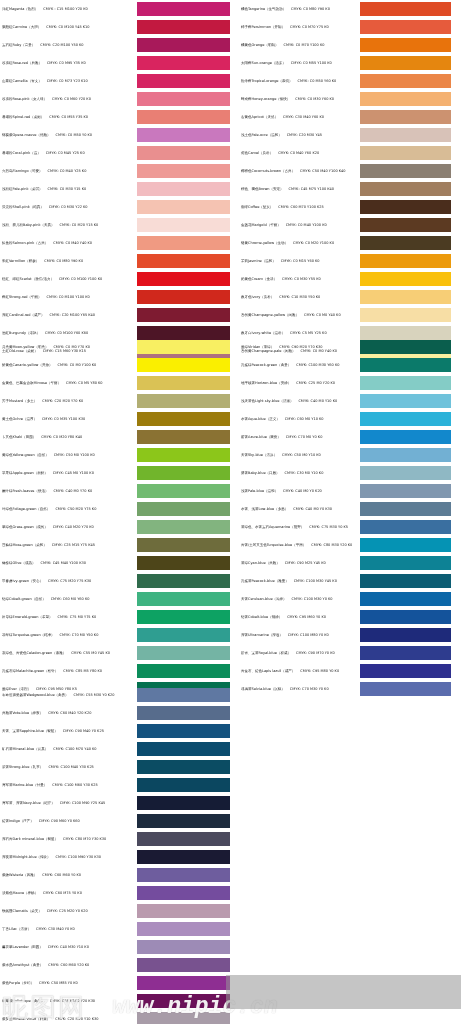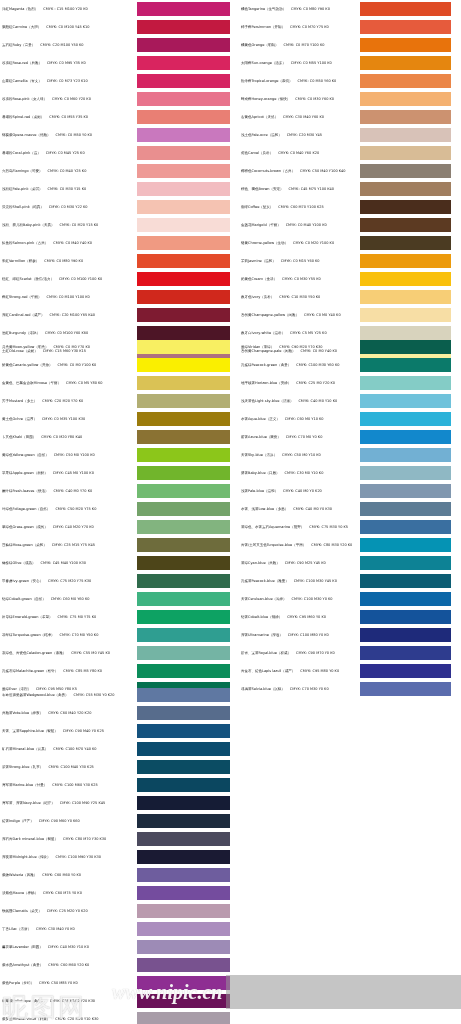--- a/index.html
+++ b/index.html
@@ -55,24 +55,24 @@
   }
   .wm-logo {
     position:absolute; left:2px; top:20px;
     font-size:26px; font-weight:normal;
     color:rgba(255,255,255,0.82);
     font-family:"DejaVu Sans","Liberation Sans",sans-serif;
     letter-spacing:2px;
     text-shadow:0 0 1px rgba(80,80,80,.45);
   }
   .wm-url {
-    position:absolute; left:112px; top:11px;
-    font-size:20px; font-style:italic; font-weight:bold;
+    position:absolute; left:112px; top:24px;
+    font-size:23px; font-style:italic; font-weight:bold;
     color:rgba(255,255,255,0.92);
-    font-family:Liberation Serif, serif;
+    font-family:Liberation Mono, monospace;
     text-shadow:0 0 1px rgba(90,90,90,.4);
   }
   .wm-idbar {
     position:absolute; right:0; top:5px;
     width:235px; height:34px;
     background:rgba(150,150,150,0.55);
   }
   .wm-id {
     position:absolute; right:4px; top:13px;
     font-size:11.5px;

